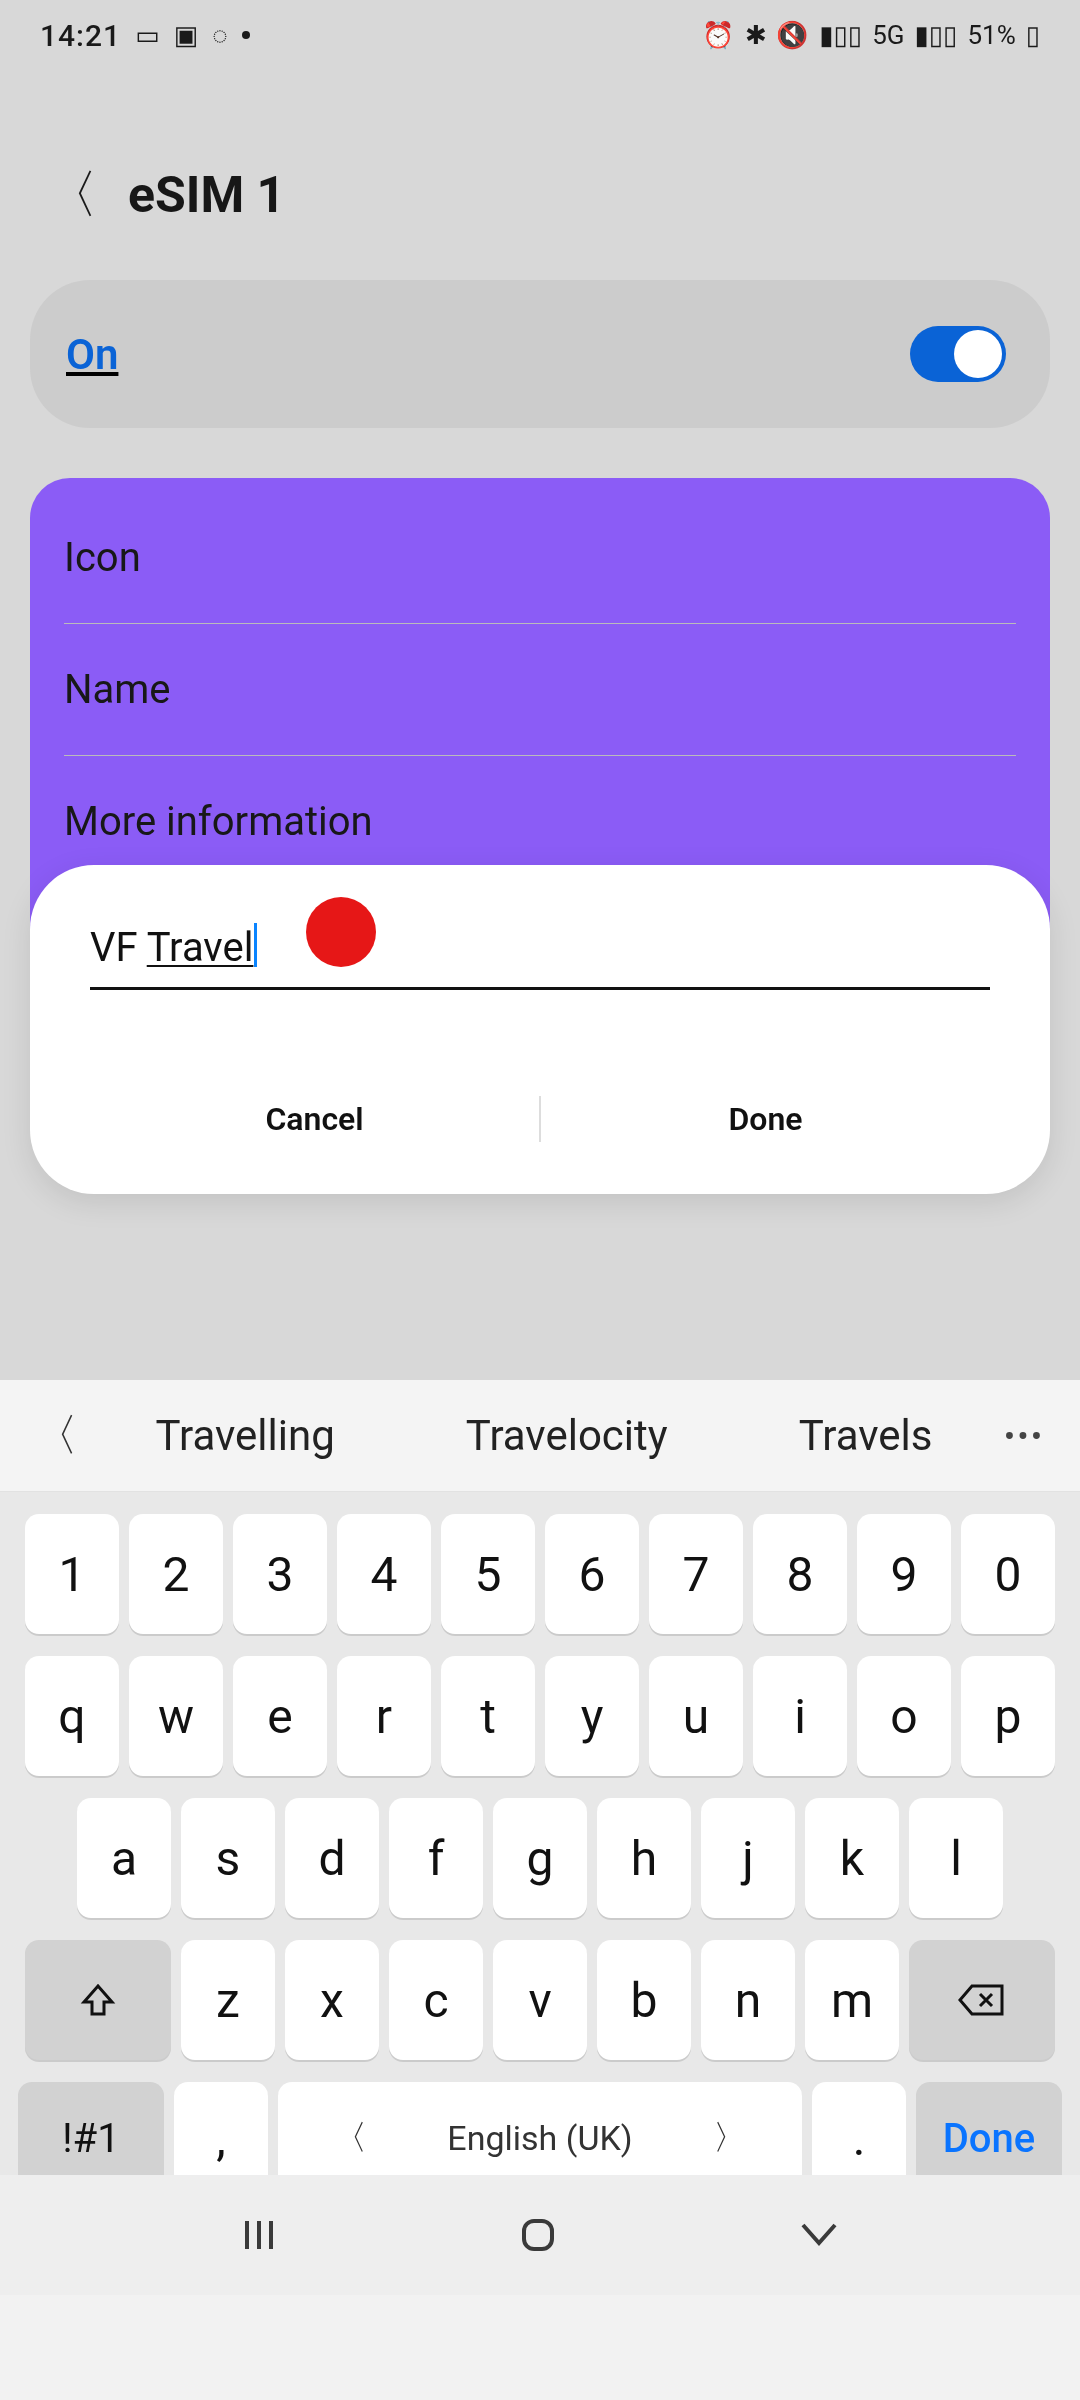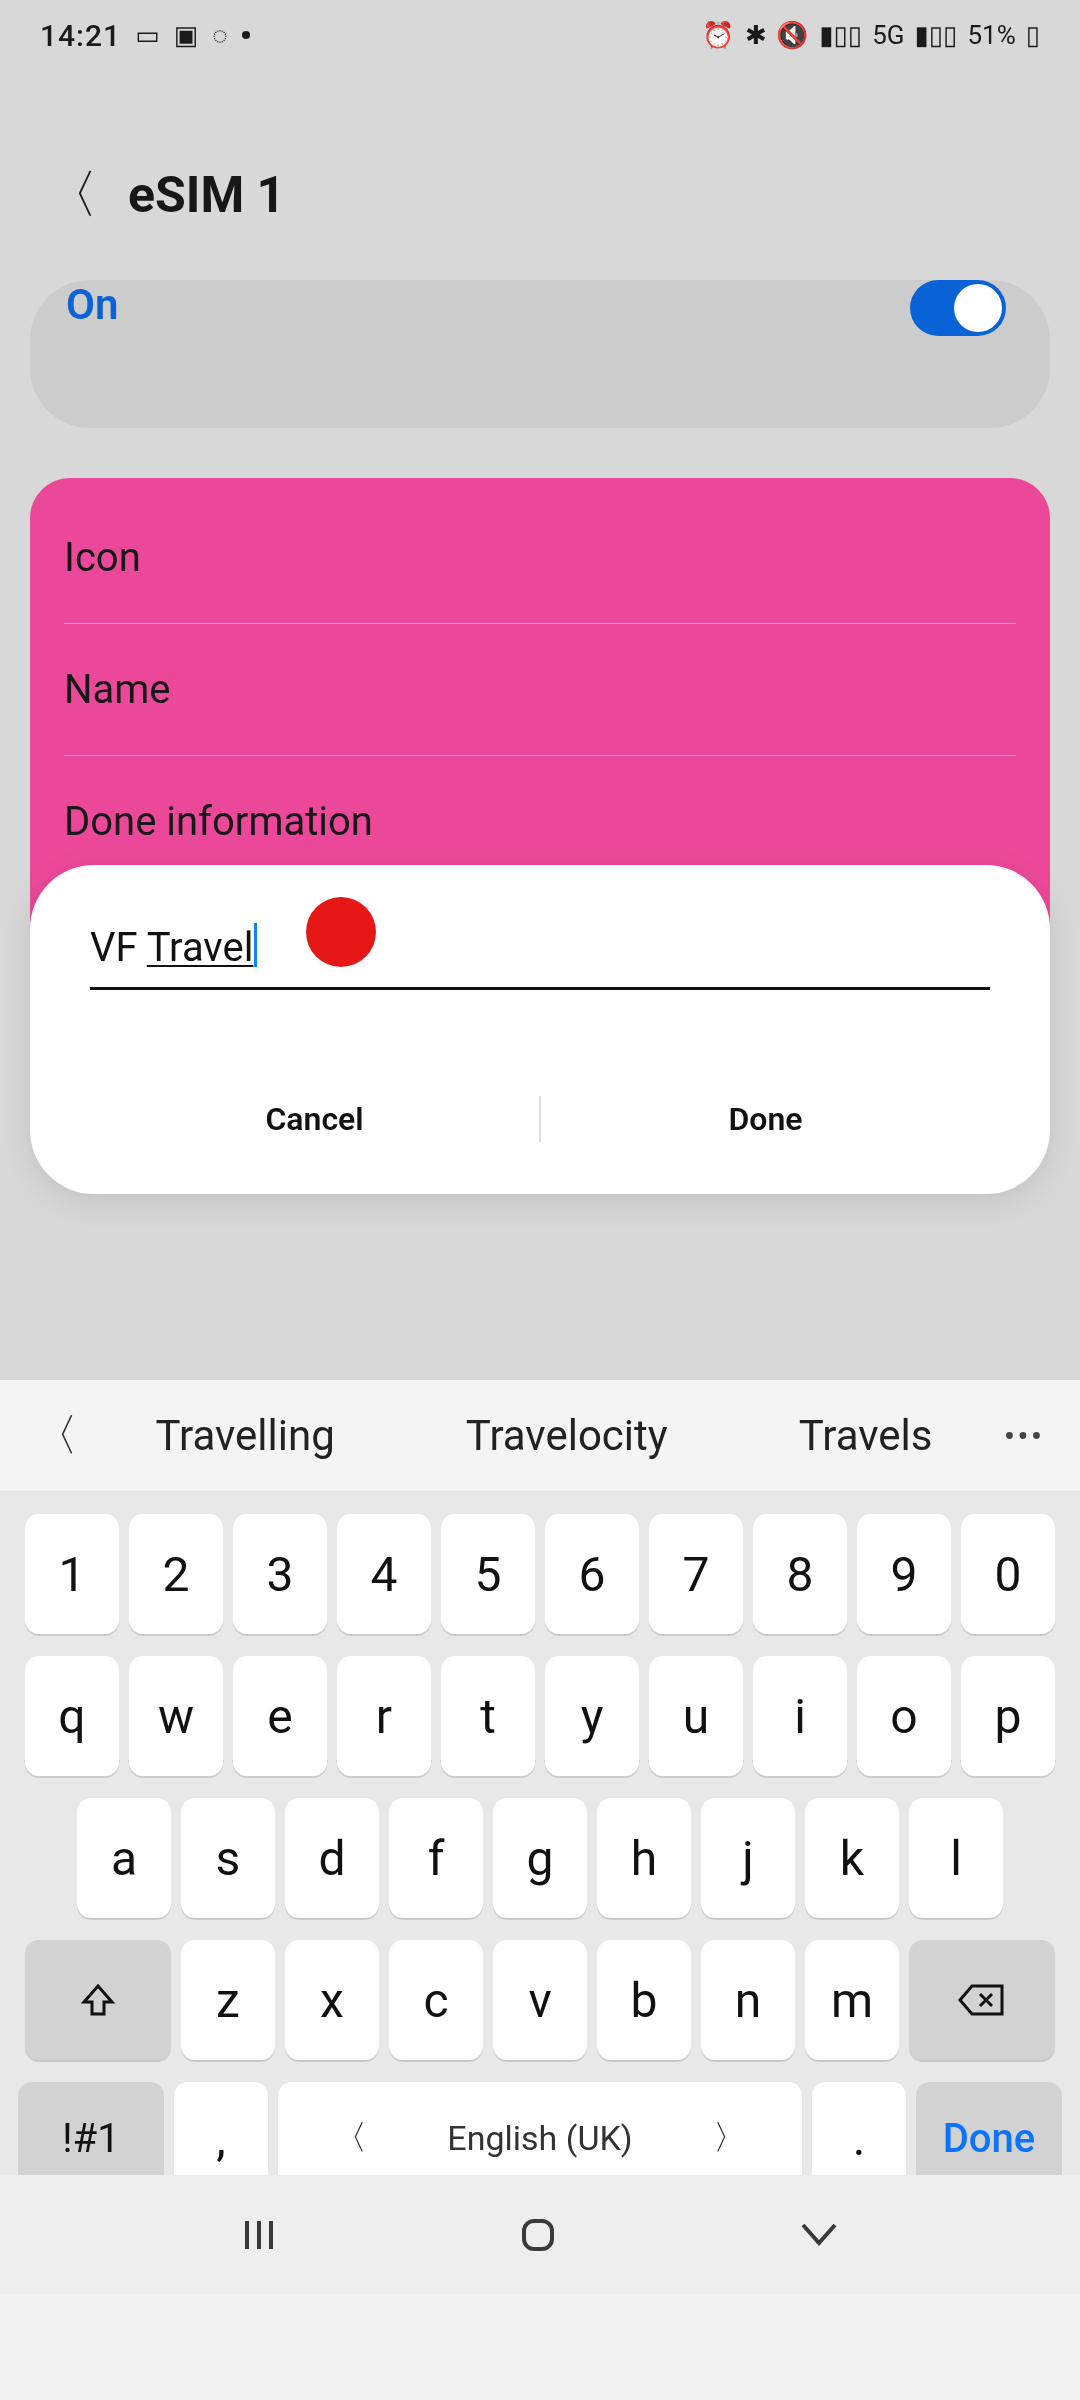--- a/index.html
+++ b/index.html
@@ -18,27 +18,27 @@
   .sb-ico { font-size: 26px; line-height: 1; }
   .sb-batt { font-size: 26px; }
   .dot { width: 8px; height: 8px; background: #1a1a1a; border-radius: 50%; }
 
   
   .header { position: absolute; top: 160px; left: 0; right: 0; display: flex; align-items: center; gap: 30px; padding: 0 46px; }
   .back-chevron { font-size: 52px; font-weight: 300; color: #1a1a1a; }
   .header-title { font-size: 50px; font-weight: 700; color: #171717; }
 
   
-  .card-on { position: absolute; top: 280px; left: 30px; right: 30px; height: 148px; background: #cccccc; border-radius: 60px; display: flex; justify-content: space-between; padding: 0 44px 0 36px; }
+  .card-on { position: absolute; top: 280px; left: 30px; right: 30px; height: 148px; background: #cccccc; border-radius: 60px; display: flex; align-items: center; justify-content: space-between; padding: 0 44px 0 36px; text-decoration: underline; }
   .on-label { color: #0a63d6; font-size: 42px; font-weight: 600; }
   .toggle { width: 96px; height: 56px; background: #0a63d6; border-radius: 30px; position: relative; }
   .toggle::after { content: ""; position: absolute; right: 4px; top: 4px; width: 48px; height: 48px; background: #fff; border-radius: 50%; }
 
   
-  .card-list { position: absolute; top: 478px; left: 30px; right: 30px; background: #ec4899; border-radius: 40px; padding: 14px 0 200px; }
+  .card-list { position: absolute; top: 478px; left: 30px; right: 30px; background: #8b5cf6; border-radius: 40px; padding: 14px 0 200px; }
   .list-item { padding: 42px 34px; font-size: 40px; color: #181818; }
   .divider { height: 1px; background: #bbb; margin: 0 34px; }
 
   
   .dialog { position: absolute; top: 865px; left: 30px; right: 30px; background: #fff; border-radius: 64px; padding: 58px 60px 30px; box-shadow: 0 8px 30px rgba(0,0,0,0.1); }
   .dialog-title { font-size: 40px; font-weight: 600; color: #111; margin-bottom: 54px; }
   .input-wrap { position: relative; border-bottom: 3px solid #111; padding-bottom: 16px; margin-bottom: 84px; }
   .input-text { font-size: 40px; color: #111; }
   .input-text .underlined { text-decoration: underline; text-decoration-thickness: 2px; text-underline-offset: 4px; }
   .cursor { display: inline-block; width: 3px; height: 44px; background: #0a84ff; vertical-align: -6px; margin-left: 1px; }
@@ -110,21 +110,21 @@
   <div class="card-on">
     <span class="on-label">On</span>
     <span class="toggle"></span>
   </div>
 
   <div class="card-list">
     <div class="list-item">Icon</div>
     <div class="divider"></div>
     <div class="list-item">Name</div>
     <div class="divider"></div>
-    <div class="list-item">Done information</div>
+    <div class="list-item">More information</div>
   </div>
 
   <div class="dialog">
     <div class="input-wrap">
       <span class="input-text">
         <span>VF </span><span class="underlined">Travel</span><span class="cursor"></span>
       </span>
       <span class="red-dot"></span>
     </div>
     <div class="dialog-btns">

